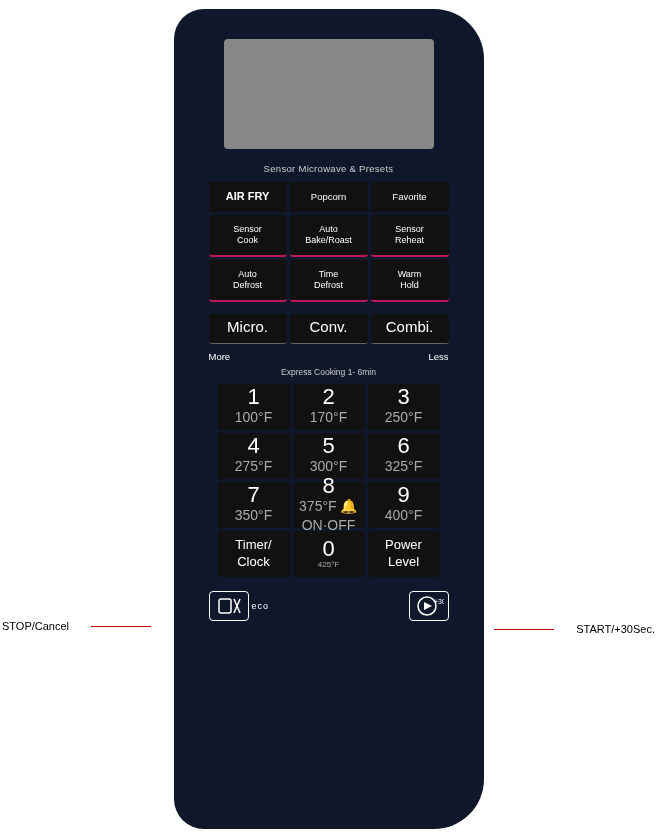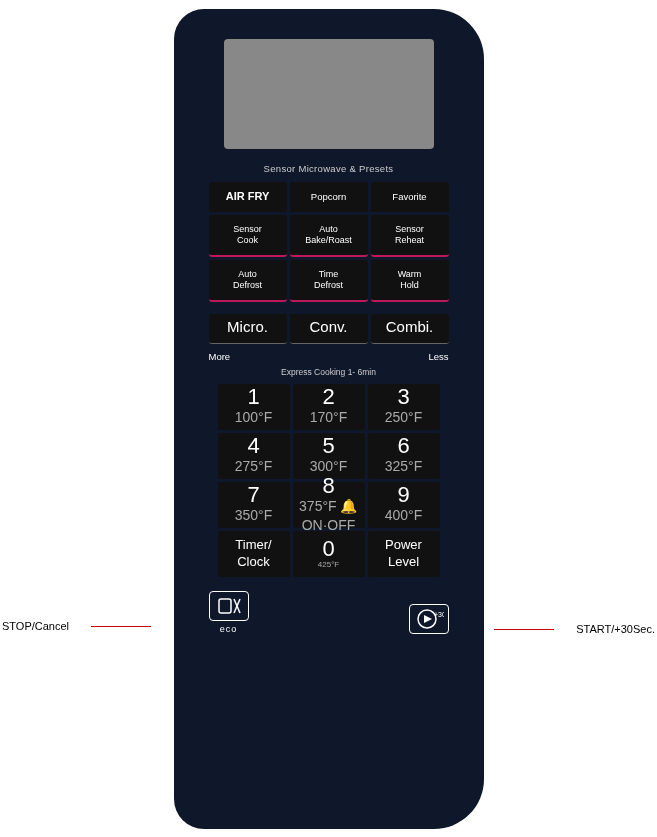--- a/index.html
+++ b/index.html
@@ -213,21 +213,21 @@
     .bottom-controls {
       display: flex;
       width: 240px;
       justify-content: space-between;
       align-items: flex-end;
       margin-top: 14px;
     }
 
     .ctrl-btn {
       display: flex;
-      flex-direction: column;
+      flex-direction: row;
       align-items: center;
       gap: 3px;
       background: none;
       border: none;
       cursor: pointer;
       color: #fff;
     }
 
     .ctrl-icon {
       width: 40px;

